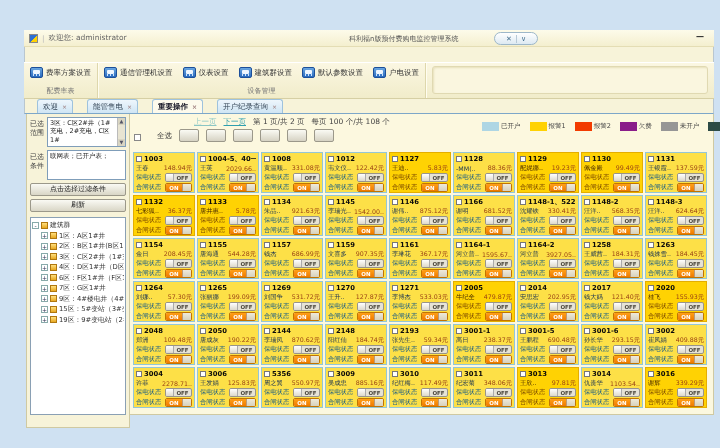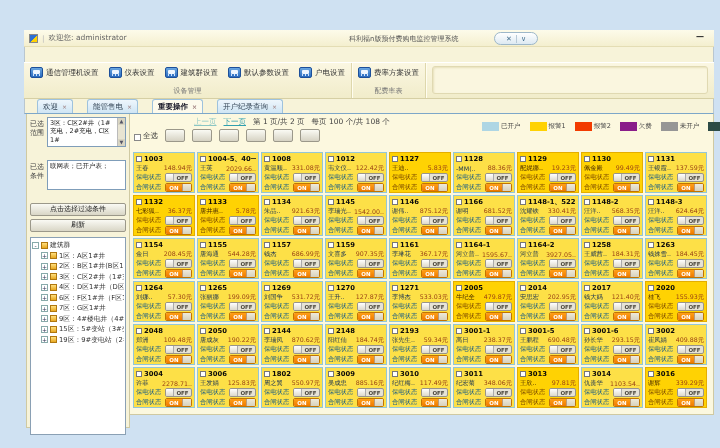--- a/index.html
+++ b/index.html
@@ -37,42 +37,42 @@
   .ribbon-empty{flex:1;margin:3px 6px 4px 6px;background:#faf6df;border:1px solid #e0d9b2;border-radius:3px;box-shadow:inset 1px 1px 2px #e7e0ba}
   
   .tabrow{position:absolute;left:0;top:69px;width:690px;height:15px;background:#f7f3d9;border-left:1px solid #b9c6cf;border-right:1px solid #b9c6cf;
     border-bottom:1px solid #7da7c9;display:flex;align-items:flex-end;padding-left:12px;gap:14px}
   .tab{height:14px;padding:0 5px;border:1px solid #9ec2dd;border-bottom:none;border-radius:3px 3px 0 0;
     background:linear-gradient(#eef6fc,#cfe5f4);font-size:7.5px;color:#345;display:flex;align-items:center;gap:4px;white-space:nowrap}
   .tab.active{background:#fdfaec;font-weight:bold;color:#112}
   .tab .x{color:#977;font-size:6px;line-height:6px}
   
   .sidebar{position:absolute;left:2px;top:84px;width:104px;height:314px;background:#f7f3d9;border:1px solid #cfc9a2;border-top:none;padding:3px 3px}
-  .f-row{display:flex;margin-bottom:13px}
+  .f-row{display:flex;margin-bottom:3px}
   .f-label{width:17px;font-size:7px;color:#444;line-height:1.35;padding-top:3px;word-break:break-all}
   .f-box{flex:1;height:30px;background:#fff;border:1px solid #7f9db9;font-size:6.5px;line-height:1.3;padding:1px 2px;overflow:hidden;position:relative;color:#222}
   .f-box .sb{position:absolute;right:0;top:0;width:8px;height:100%;display:flex;flex-direction:column;justify-content:space-between;background:#e8e4d2;border-left:1px solid #bbb}
   .f-box .sb span{font-size:5px;text-align:center;color:#556;background:#d9d5c2;line-height:7px;height:7px}
   .f-box.has-sb{padding-right:10px}
   .s-btn{display:block;width:100%;height:13px;margin:3px 0 0 0;font-size:7px;color:#222;text-align:center;line-height:11px;
     background:linear-gradient(#fafaf4,#d9d6c6);border:1px solid #9b988a;border-radius:2px}
   .tree{margin-top:5px;height:198px;background:#fff;border:1px solid #8aa0b4;padding:2px 1px;overflow:hidden;font-size:6.8px}
   .tnode{display:flex;align-items:center;gap:2px;height:10.5px;white-space:nowrap;overflow:hidden;color:#333}
   .tnode.child{padding-left:9px}
   .texp{width:7px;height:7px;border:1px solid #8aa;background:#fff;font-size:6px;line-height:5px;text-align:center;color:#335;flex:none}
   .tico{width:7px;height:7px;background:linear-gradient(#ffe080,#e8a820);border:1px solid #b07810;flex:none}
   .tnode span.tl{overflow:hidden}
   
   .main{position:absolute;left:106px;top:84px;width:584px;height:301px;background:#fcf8df;border-right:1px solid #cfc9a2;border-bottom:1px solid #cfc9a2}
   .pagerow{position:absolute;left:64px;top:3px;display:flex;align-items:center;gap:7px;font-size:7.5px;color:#444;white-space:nowrap}
   .plink{color:#2f9fae;text-decoration:underline}
   .plink.prev{opacity:.55}
   .actionrow{position:absolute;left:4px;top:15px;display:flex;align-items:center;gap:7px}
   .chk{width:7px;height:7px;background:#fff;border:1px solid #888;flex:none}
-  .selall{display:flex;align-items:flex-end;gap:2px;font-size:7.5px;color:#333}
+  .selall{display:flex;align-items:flex-end;gap:16px;font-size:7.5px;color:#333}
   .a-btn{height:13px;padding:0 9px;font-size:7px;color:#222;line-height:11px;background:linear-gradient(#fafaf4,#d6d3c3);
     border:1px solid #9b988a;border-radius:2px;white-space:nowrap}
   .legend{position:absolute;left:352px;top:8px;display:flex;gap:9px}
   .lg{display:flex;align-items:center;gap:2px}
   .lg .sw{width:17px;height:9px}
   .lg .ll{font-size:6.5px;color:#444;white-space:nowrap}
   
   .grid{position:absolute;left:3px;top:38px;width:578px;display:flex;flex-wrap:wrap;gap:2px}
   .card{width:62px;height:41px;background:#fde047;border:1px solid #93c6d8;padding:1px 2px;overflow:hidden}
   .card.alarm1{background:#ffd203;border-color:#e4ae00}
@@ -117,49 +117,49 @@
       <span class="menu-item"></span>
       <span class="menu-item"></span>
       <span class="menu-item"></span>
     </div>
 
   <div class="ribbon" id="ribbon">
       <div class="rgroup">
     <div class="rbtns">
           <span class="rbtn">
     <span class="ricon"></span>
+    <span class="rbtn-label">费率方案设置</span>
+  </span>
+        </div>
+    <div class="rgroup-caption">配费率表</div>
+  </div>
+      <div class="rgroup">
+    <div class="rbtns">
+          <span class="rbtn">
+    <span class="ricon"></span>
     <span class="rbtn-label">通信管理机设置</span>
   </span>
           <span class="rbtn">
     <span class="ricon"></span>
     <span class="rbtn-label">仪表设置</span>
   </span>
           <span class="rbtn">
     <span class="ricon"></span>
     <span class="rbtn-label">建筑群设置</span>
   </span>
           <span class="rbtn">
     <span class="ricon"></span>
     <span class="rbtn-label">默认参数设置</span>
   </span>
           <span class="rbtn">
     <span class="ricon"></span>
     <span class="rbtn-label">户电设置</span>
   </span>
         </div>
     <div class="rgroup-caption">设备管理</div>
-  </div>
-      <div class="rgroup">
-    <div class="rbtns">
-          <span class="rbtn">
-    <span class="ricon"></span>
-    <span class="rbtn-label">费率方案设置</span>
-  </span>
-        </div>
-    <div class="rgroup-caption">配费率表</div>
   </div>
       <div class="ribbon-empty"></div>
     </div>
 
   <div class="tabrow" id="tabrow">
       <span class="tab">
     <span>欢迎</span>
     <span class="x">×</span>
   </span>
       <span class="tab">
@@ -1419,21 +1419,21 @@
       <span class="clab">合闸状态</span>
       <span class="toggle on">
         <span class="tx">ON</span>
         <span class="knob"></span>
       </span>
     </div>
   </div>
         <div class="card">
     <div class="c-line">
       <span class="cb"></span>
-      <span class="cid">1802</span>
+      <span class="cid">5356</span>
     </div>
     <div class="c-line">
       <span class="cname">周之翼</span>
       <span class="camt">550.97元</span>
     </div>
     <div class="c-line">
       <span class="clab">保电状态</span>
       <span class="toggle off">
         <span class="knob"></span>
         <span class="tx">OFF</span>

